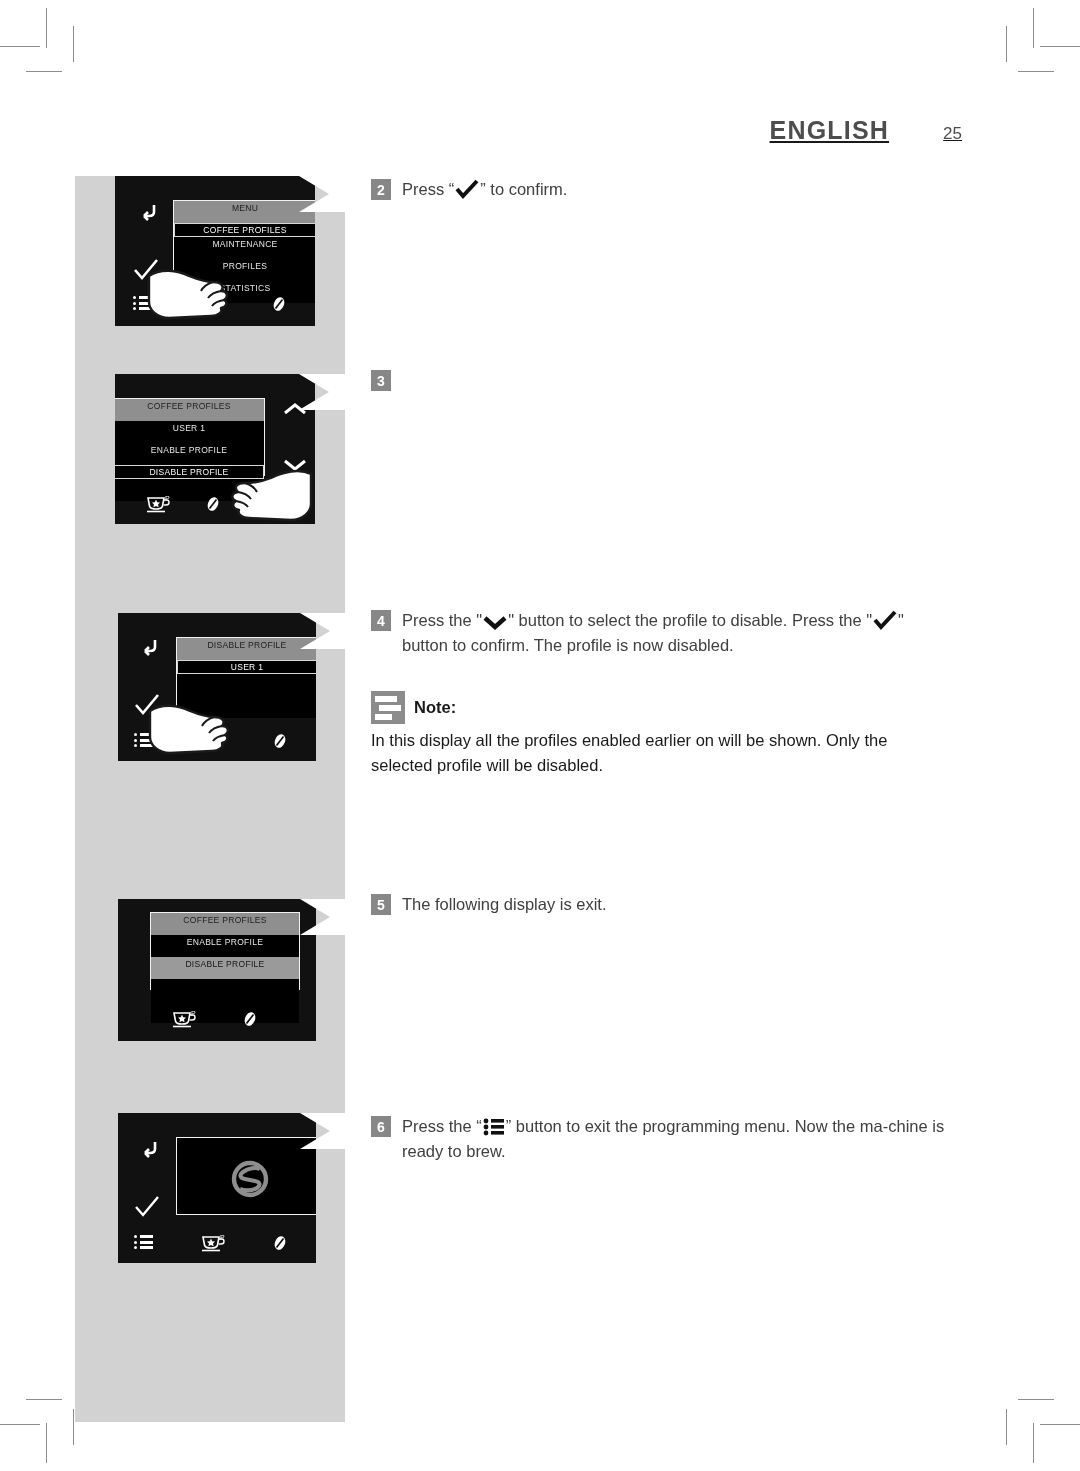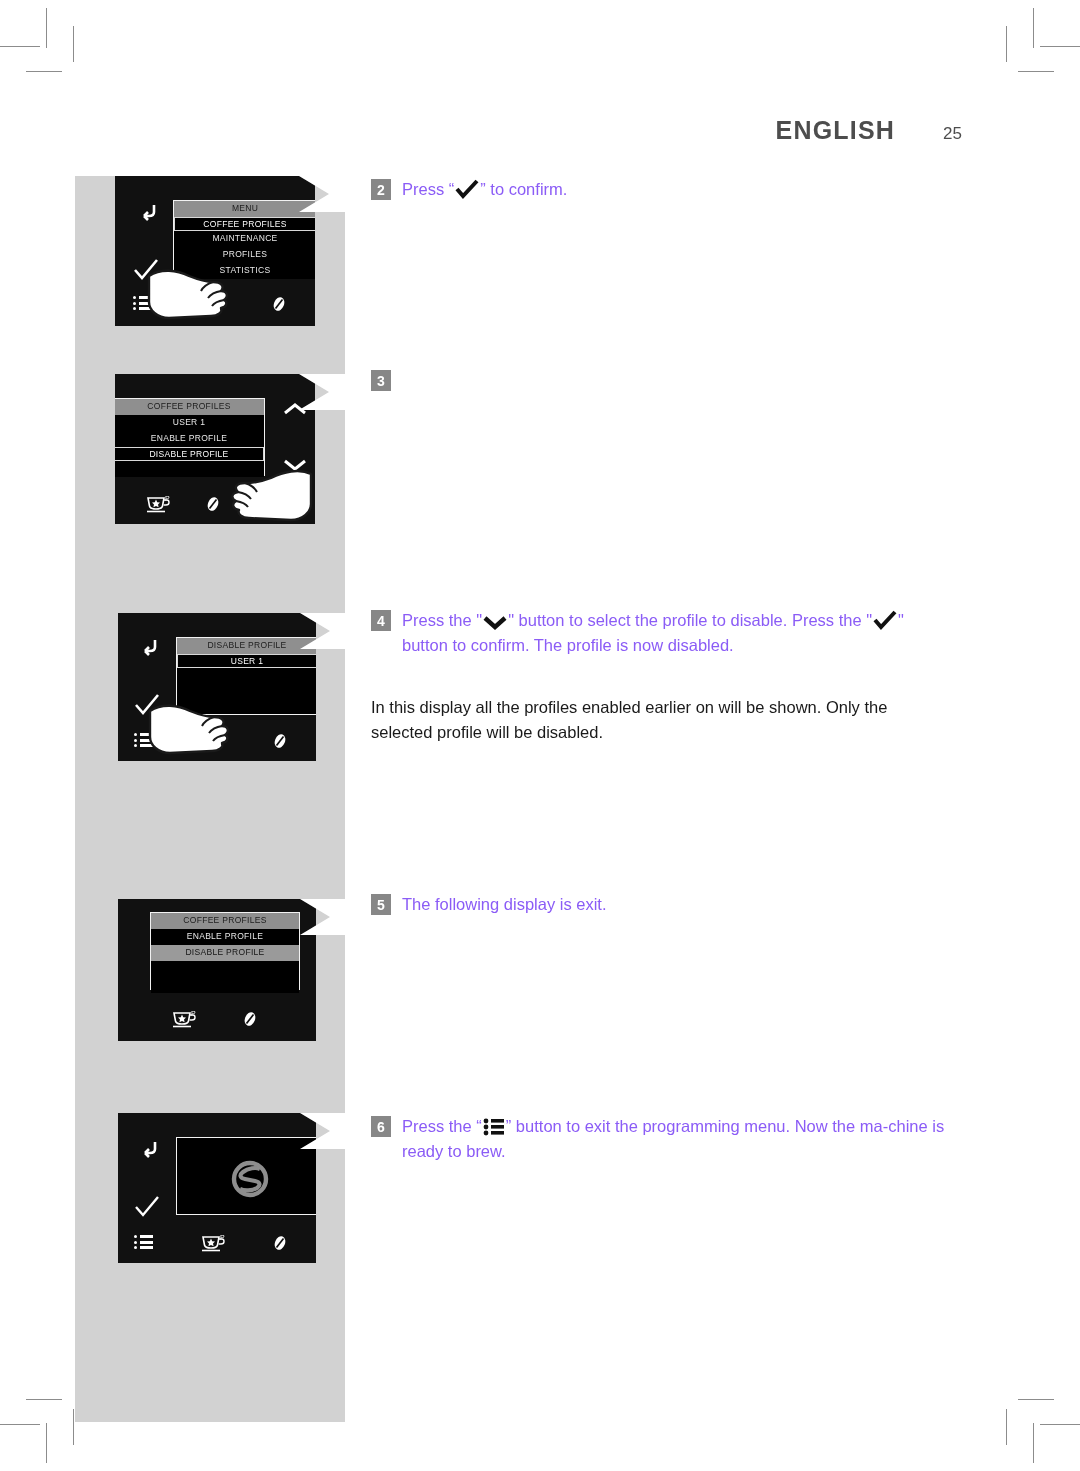--- a/index.html
+++ b/index.html
@@ -10,55 +10,55 @@
   }
   .page{position:absolute;inset:0;}
 
   
   .cmark{position:absolute;background:#8c8c8c;}
 
   
   .band{position:absolute;left:75px;top:176px;width:270px;height:1246px;background:#d2d2d2;}
 
   
-  .header{position:absolute;right:118px;top:116px;display:flex;align-items:baseline;gap:24px;}
+  .header{position:absolute;right:118px;top:116px;display:flex;align-items:baseline;gap:30px;text-decoration:underline;}
   .header .lang{font-size:25px;font-weight:bold;letter-spacing:1.2px;color:#4d4d4d;}
   .header .pnum{font-size:17px;color:#4d4d4d;margin-left:24px;}
 
   
   .display{position:absolute;background:#111111;}
   .disp-inner{position:absolute;inset:0;overflow:hidden;}
   .notch2{position:absolute;right:-30px;top:0;width:46px;height:36px;background:#ffffff;
           clip-path:polygon(0 0, 100% 0, 100% 100%, 0 100%, 30px 50%);}
 
   
   .menubox{position:absolute;border:1.5px solid #f2f2f2;background:#000;box-sizing:border-box;}
   .menubox .row{
      font-size:8.5px;text-align:center;color:#e8e8e8;letter-spacing:.3px;
-     line-height:14px;height:16px;white-space:nowrap;background:#000;
+     line-height:14px;height:22px;white-space:nowrap;background:#000;
   }
   .menubox .row.head{background:#8f8f8f;color:#1c1c1c;font-weight:normal;}
   .menubox .row.sel-dark{background:#000;color:#fff;border:1px solid #d8d8d8;height:14px;line-height:12px;box-sizing:border-box;}
   .menubox .row.sel-gray{background:#9a9a9a;color:#141414;}
   .menubox .row.blank{background:#000;}
 
   
   .dic{position:absolute;color:#ffffff;}
   .ic-check svg{display:block;}
   .ic-list{display:flex;flex-direction:column;gap:2.5px;}
   .ic-list .ln{display:flex;align-items:center;gap:3px;}
   .ic-list .dot{width:3px;height:3px;background:#fff;border-radius:50%;}
   .ic-list .bar{width:13px;height:3px;background:#fff;}
 
   .hand{position:absolute;pointer-events:none;}
   .step{position:absolute;display:flex;align-items:flex-start;gap:11px;}
   .badge{width:20px;height:21px;background:#878787;color:#ffffff;
          font-size:14px;font-weight:bold;display:flex;align-items:center;
          justify-content:center;flex:0 0 auto;margin-top:2px;}
-  .stxt{font-size:16.5px;line-height:25px;color:#8b5cf6;}
+  .stxt{font-size:16.5px;line-height:25px;color:#404040;}
   .stxt b{font-weight:bold;}
   .gl{display:inline-block;vertical-align:-4px;margin:0 1px;}
 
   
   .note{position:absolute;left:371px;top:691px;width:580px;}
   .note-head{display:flex;align-items:center;gap:9px;}
   .note-ic{width:34px;height:33px;background:#8c8c8c;position:relative;}
   .note-ic i{position:absolute;background:#fff;height:6px;display:block;}
   .note-ic i:nth-child(1){top:5px;left:4px;width:22px;}
   .note-ic i:nth-child(2){top:14px;left:8px;width:22px;}
@@ -371,20 +371,28 @@
   <div class="step" style="left:371px;top:608px;width:580px;">
     <div class="badge">4</div>
     <div class="stxt">Press the "<svg class="gl" width="24" height="15" viewBox="0 0 24 15">
           <path d="M2 3 L12 12 L22 3" fill="none" stroke="#111" stroke-width="4.4"></path>
         </svg>" button to select the profile to disable. Press the "<svg class="gl" width="24" height="20" viewBox="0 0 24 20">
           <path d="M2 10 L8 17 L22 2" fill="none" stroke="#111" stroke-width="4"></path>
         </svg>" button to confirm. The profile is now disabled.</div>
   </div>
 
   <div class="note">
+    <div class="note-head">
+      <div class="note-ic">
+          <i></i>
+          <i></i>
+          <i></i>
+        </div>
+      <div class="note-title">Note:</div>
+    </div>
     <div class="note-body">In this display all the profiles enabled earlier on will be shown. Only the selected profile will be disabled.</div>
   </div>
 
   <div class="step" style="left:371px;top:892px;width:520px;">
     <div class="badge">5</div>
     <div class="stxt">The following display is exit.</div>
   </div>
 
   <div class="step" style="left:371px;top:1114px;width:590px;">
     <div class="badge">6</div>

